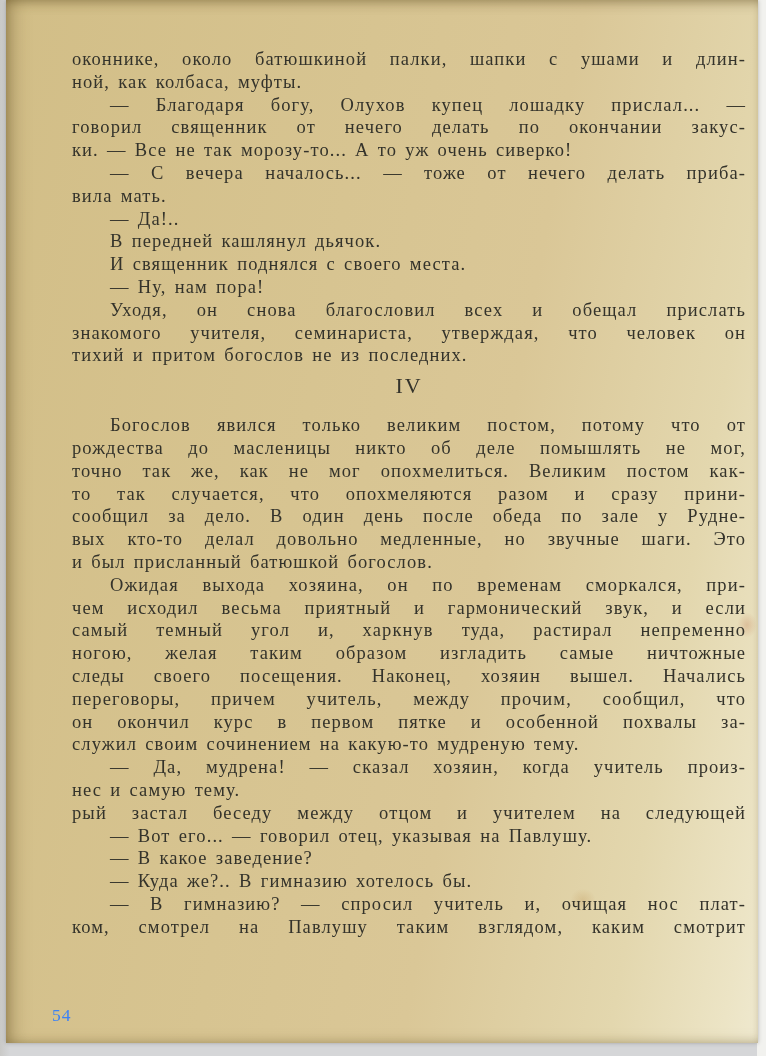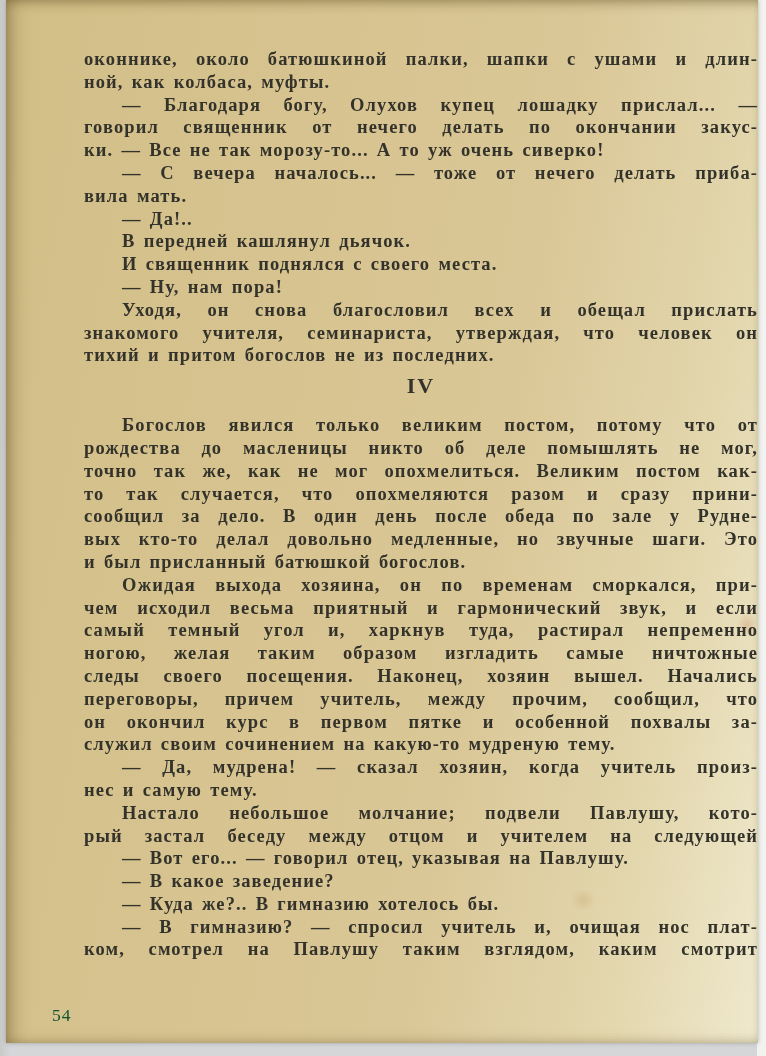--- a/index.html
+++ b/index.html
@@ -17,45 +17,44 @@
       #d2be87 0%, #d7c491 40%, #dac797 62%,
       #e3d7ae 84%, #ece4c5 96%, #efe9cf 100%);
     box-shadow:
       inset 12px 0 20px -9px rgba(85, 63, 22, 0.50),
       inset 0 7px 12px -6px rgba(95, 80, 35, 0.50),
       inset 0 -5px 10px -5px rgba(95, 80, 35, 0.30),
       0 0 4px rgba(60,60,60,0.35);
   }
   .text-block {
     position: absolute;
-    left: 84px; top: 48px; width: 674px;
+    left: 72px; top: 48px; width: 674px;
     font-size: 18.5px;
     line-height: 22.8px;
     color: #34332b;
     letter-spacing: 1.1px;
     word-spacing: 2.5px;
-    font-weight: bold;
   }
   .line { height: 22.8px; overflow: hidden; }
   .line.justify { text-align: justify; text-align-last: justify; }
   .line.indent { padding-left: 38px; }
   .heading {
     text-align: center;
     height: 23px;
     margin: 8px 0 16px 0;
     font-size: 22px;
     letter-spacing: 2px;
     color: #34332b;
   }
   .page-number {
     position: absolute;
     left: 52px; top: 1005px;
     font-size: 17.5px;
     letter-spacing: 1px;
-    color: #14532d;
+    color: #3b82f6;
   }
   .stain-a {
     position: absolute; left: 728px; top: 608px; width: 26px; height: 34px;
     background: radial-gradient(closest-side, rgba(190,110,70,0.28), rgba(190,110,70,0) 75%);
     pointer-events: none;
   }
   .stain-b {
     position: absolute; left: 560px; top: 885px; width: 34px; height: 30px;
     background: radial-gradient(closest-side, rgba(180,130,60,0.22), rgba(180,130,60,0) 75%);
     pointer-events: none;
@@ -98,21 +97,20 @@
       <div class="line indent justify">Ожидая выхода хозяина, он по временам сморкался, при-</div>
       <div class="line justify">чем исходил весьма приятный и гармонический звук, и если</div>
       <div class="line justify">самый темный угол и, харкнув туда, растирал непременно</div>
       <div class="line justify">ногою, желая таким образом изгладить самые ничтожные</div>
       <div class="line justify">следы своего посещения. Наконец, хозяин вышел. Начались</div>
       <div class="line justify">переговоры, причем учитель, между прочим, сообщил, что</div>
       <div class="line justify">он окончил курс в первом пятке и особенной похвалы за-</div>
       <div class="line">служил своим сочинением на какую-то мудреную тему.</div>
       <div class="line indent justify">— Да, мудрена! — сказал хозяин, когда учитель произ-</div>
       <div class="line">нес и самую тему.</div>
-      <div class="line indent justify">Настало небольшое молчание; подвели Павлушу, кото-</div>
       <div class="line justify">рый застал беседу между отцом и учителем на следующей</div>
       <div class="line indent">— Вот его... — говорил отец, указывая на Павлушу.</div>
       <div class="line indent">— В какое заведение?</div>
       <div class="line indent">— Куда же?.. В гимназию хотелось бы.</div>
       <div class="line indent justify">— В гимназию? — спросил учитель и, очищая нос плат-</div>
       <div class="line justify">ком, смотрел на Павлушу таким взглядом, каким смотрит</div>
     </div>
 </div>
 
 <div class="page-number">54</div>

